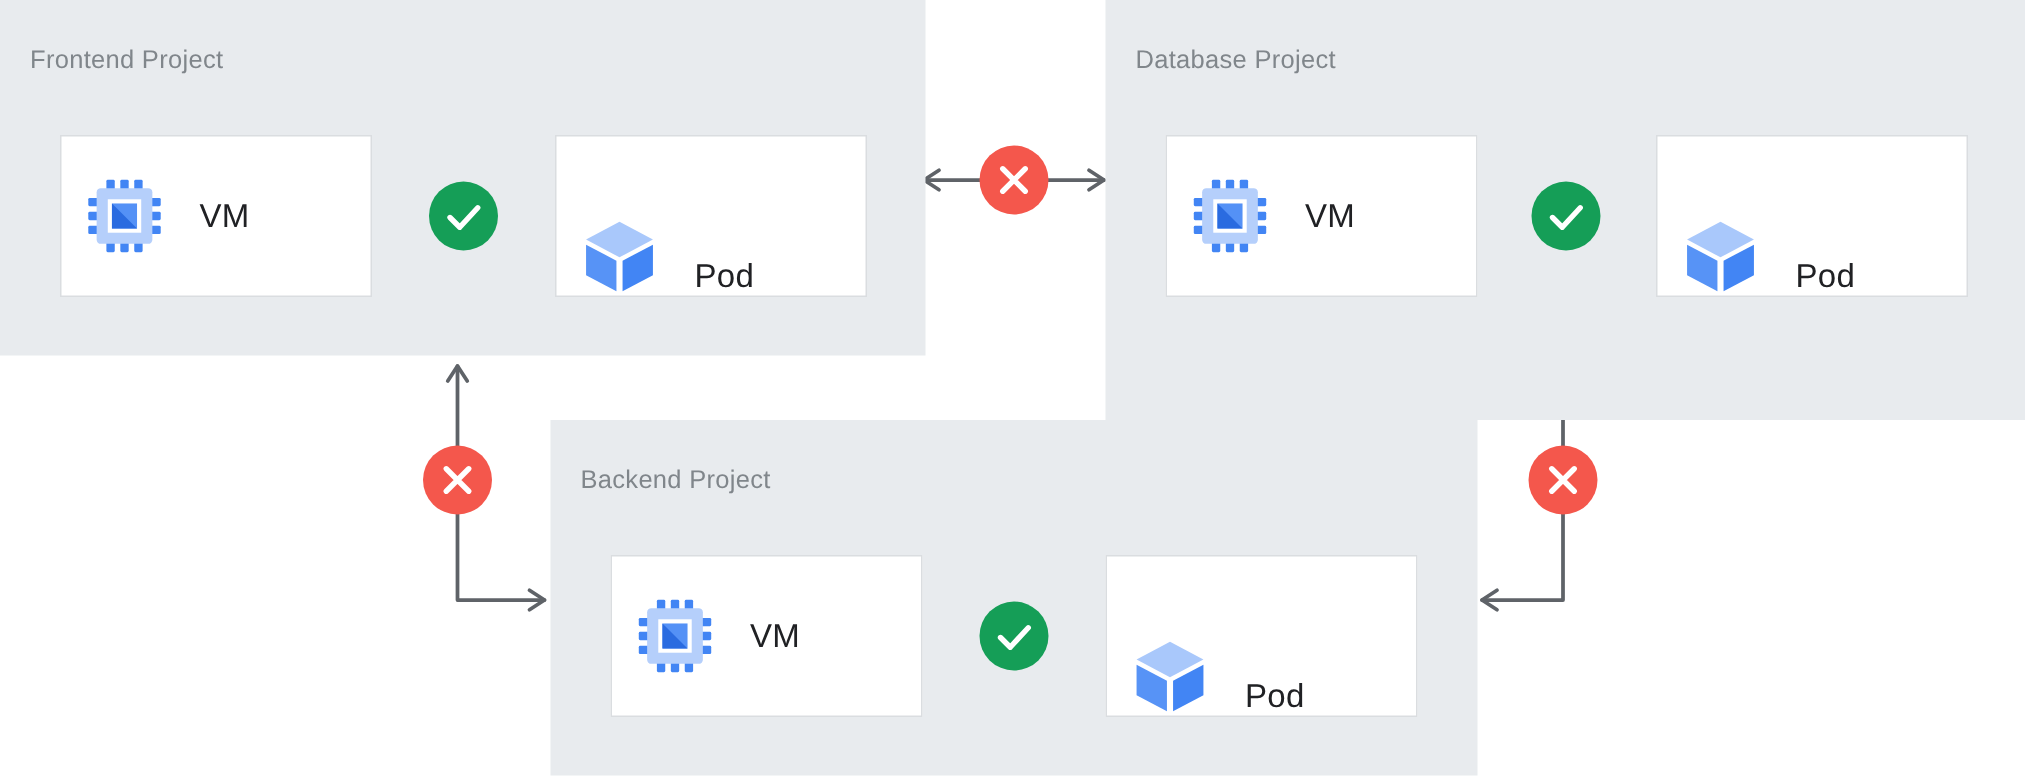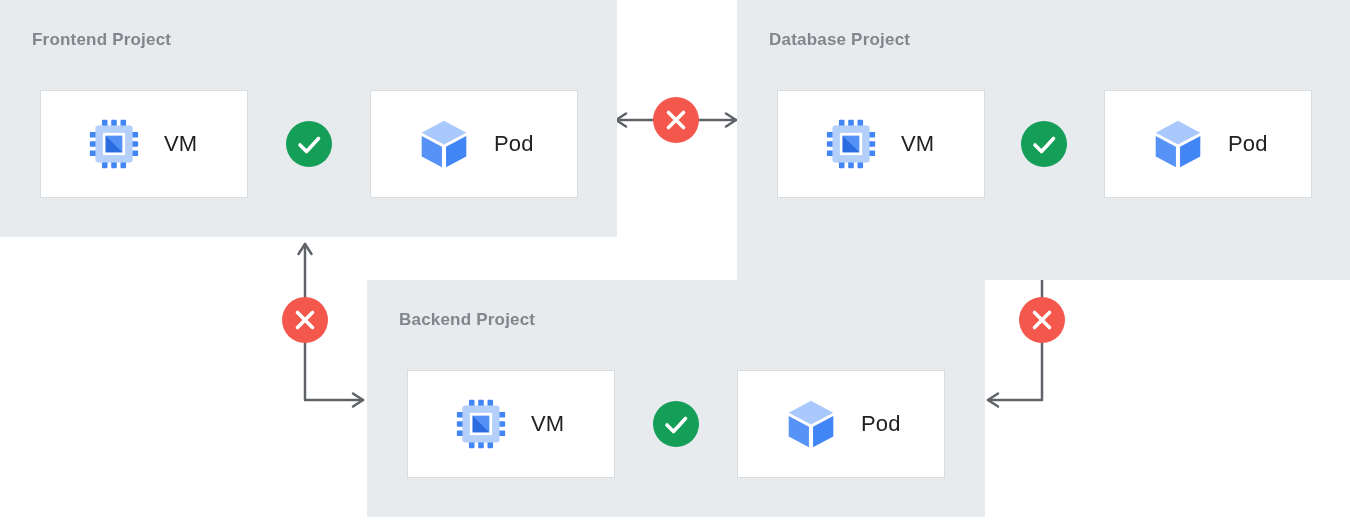--- a/index.html
+++ b/index.html
@@ -15,35 +15,35 @@
   .panel {
     position: absolute;
     background: #e8ebee;
   }
   .panel-frontend { left: 0;    top: 0;    width: 617px; height: 237px; }
   .panel-database { left: 737px; top: 0;   width: 613px; height: 280px; }
   .panel-backend  { left: 367px; top: 280px; width: 618px; height: 237px; }
 
   .panel-title {
     position: absolute; left: 20px; top: 30px;
-    font-size: 17px; font-weight: 700; color: #80868b;
-    letter-spacing: 0.2px; white-space: nowrap; margin-left: 12px;
+    font-size: 17px; font-weight: 400; color: #80868b;
+    letter-spacing: 0.2px; white-space: nowrap;
   }
 
   
   .card {
     position: absolute; top: 90px;
     width: 208px; height: 108px;
     background: #ffffff;
     border: 1px solid #dadde0;
     display: flex; align-items: center;
-    padding-left: 47px; gap: 24px;
+    padding-left: 16px; gap: 24px;
   }
   .card-vm  { left: 40px; }
-  .card-pod { left: 370px; }
+  .card-pod { left: 370px; align-items: flex-end; }
   .panel-database .card-pod { left: 367px; }
 
   .node-icon { display: inline-flex; width: 52px; height: 52px; }
   .node-label {
     font-size: 22px; color: #202124; font-weight: 400;
     letter-spacing: 0.2px;
   }
 
   
   .overlay {

